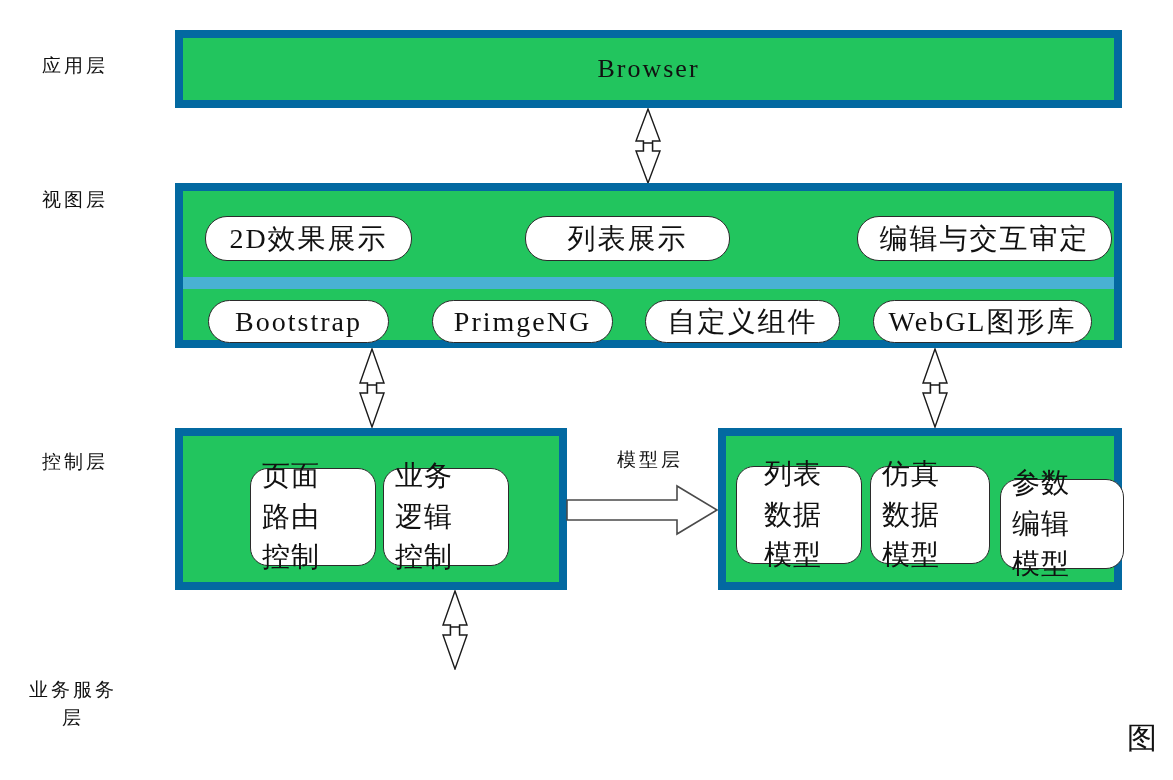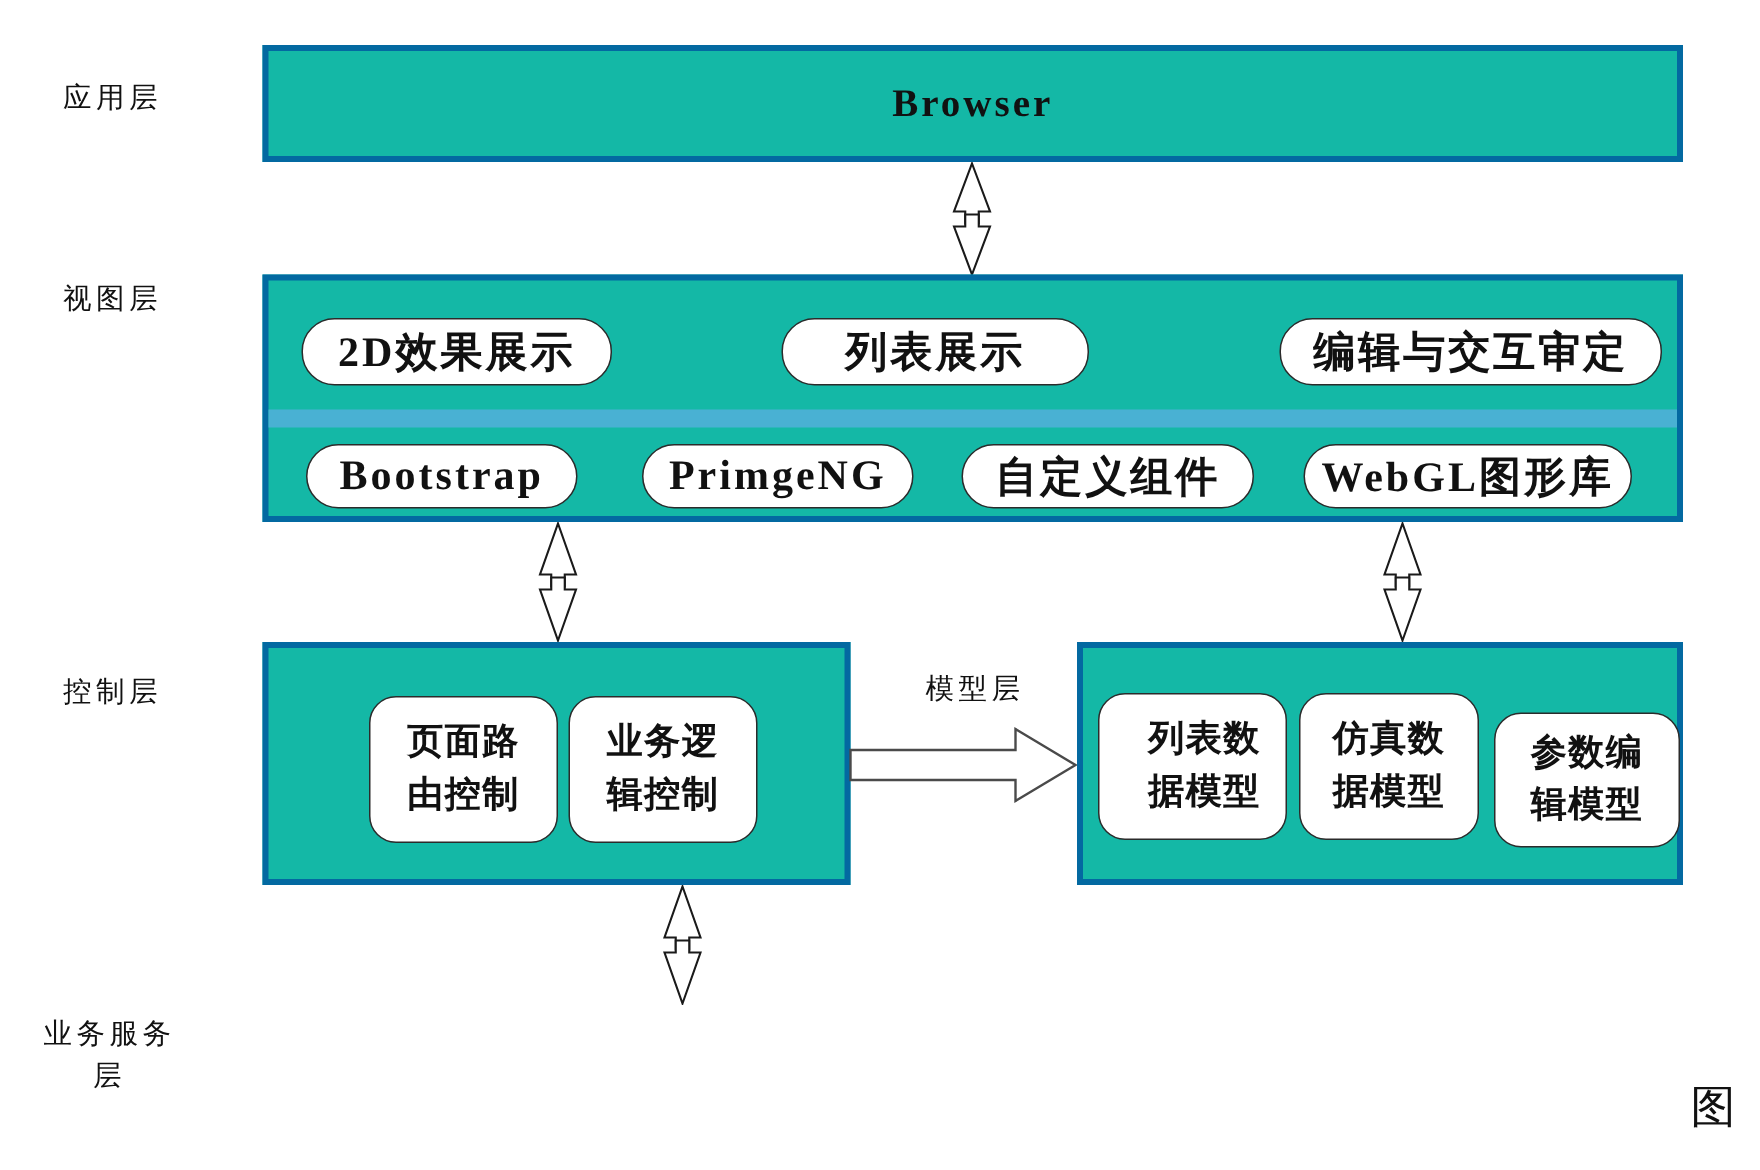--- a/index.html
+++ b/index.html
@@ -4,34 +4,34 @@
 <style>
   html,body{margin:0;padding:0;background:#fff;}
   #canvas{
     position:relative;width:1173px;height:780px;background:#fff;overflow:hidden;
     font-family:"Liberation Serif","DejaVu Serif",serif;color:#111;
   }
   .layer-label{
     position:absolute;font-size:19px;letter-spacing:3px;text-align:center;line-height:1.45;
   }
   .outer-box{
-    position:absolute;border:4px solid #0369a1;background:#14b8a6;box-sizing:border-box;font-weight:bold;
+    position:absolute;border:8px solid #0369a1;background:#22c55e;box-sizing:border-box;
   }
   .center-text{
     display:flex;align-items:center;justify-content:center;font-size:26px;letter-spacing:2px;
   }
   .pill{
     position:absolute;border:1.6px solid #2b2b2b;border-radius:22px;background:#fff;
     box-sizing:border-box;display:flex;align-items:center;justify-content:center;
     font-size:28px;letter-spacing:2px;
   }
   .rbox{
     position:absolute;border:1.6px solid #2b2b2b;border-radius:18px;background:#fff;
-    box-sizing:border-box;display:flex;align-items:center;justify-content:center;
-    text-align:center;font-size:24px;line-height:1.45;letter-spacing:1px;
+    box-sizing:border-box;display:flex;align-items:center;
+    text-align:center;font-size:28px;line-height:1.45;letter-spacing:1px;
   }
   .rbox span{display:block;width:80px;}
   .divider{position:absolute;left:0;width:100%;height:12px;}
   .arrow{position:absolute;}
   .figure-mark{position:absolute;font-size:30px;}
   svg{display:block;}
 </style>
 </head>
 <body>
 

